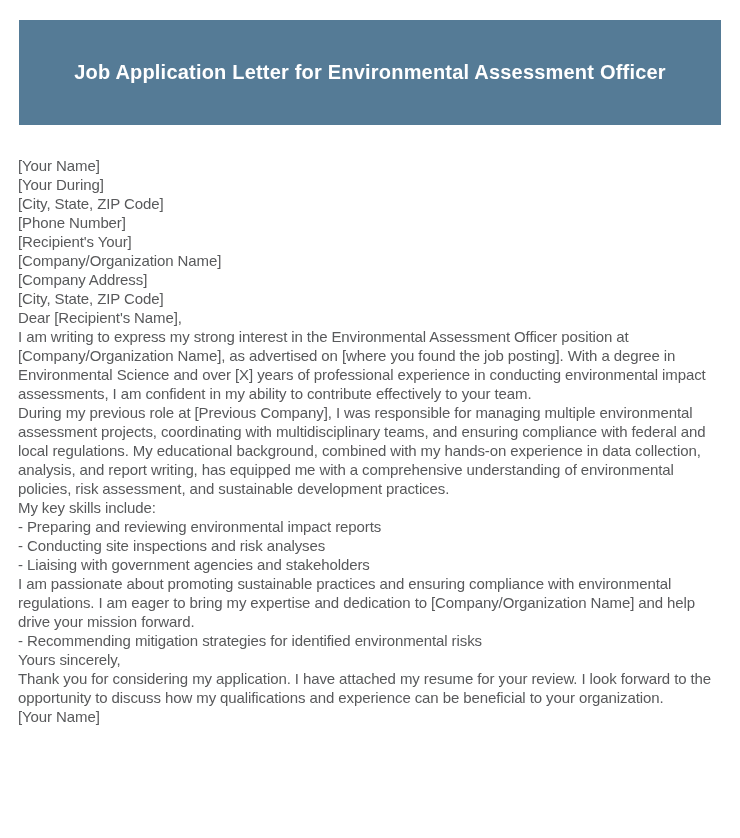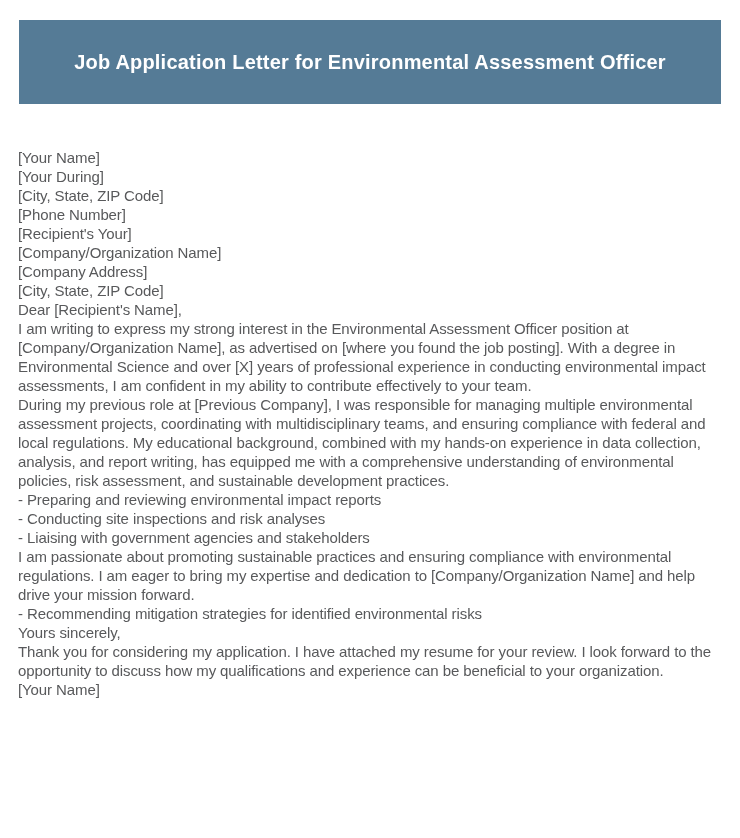--- a/index.html
+++ b/index.html
@@ -8,38 +8,38 @@
     background: #ffffff;
   }
   body {
     width: 740px;
     height: 838px;
     overflow: hidden;
     font-family: "Liberation Sans", sans-serif;
   }
   .banner {
     margin: 20px 19px 0 19px;
-    height: 84px;
+    height: 105px;
     background: var(--banner-bg, #557B96);
     display: flex;
     align-items: center;
     justify-content: center;
   }
   .banner h1 {
     margin: 0;
     padding: 0 20px;
     color: var(--banner-text, #ffffff);
     font-size: 20px;
     font-weight: 700;
     letter-spacing: 0.2px;
     text-align: center;
     white-space: nowrap;
   }
   .letter {
-    margin: 44px 18px 0 18px;
+    margin: 31px 18px 0 18px;
     color: var(--body-text, #58595B);
     font-size: 15px;
     line-height: 19px;
     letter-spacing: -0.1px;
   }
   .line {
     margin: 0;
     padding: 0;
   }
 </style>
@@ -55,20 +55,21 @@
   <p class="line">[Your During]</p>
   <p class="line">[City, State, ZIP Code]</p>
   <p class="line">[Phone Number]</p>
   <p class="line">[Recipient's Your]</p>
   <p class="line">[Company/Organization Name]</p>
   <p class="line">[Company Address]</p>
   <p class="line">[City, State, ZIP Code]</p>
   <p class="line">Dear [Recipient's Name],</p>
   <p class="line">I am writing to express my strong interest in the Environmental Assessment Officer position at [Company/Organization Name], as advertised on [where you found the job posting]. With a degree in Environmental Science and over [X] years of professional experience in conducting environmental impact assessments, I am confident in my ability to contribute effectively to your team.</p>
   <p class="line">During my previous role at [Previous Company], I was responsible for managing multiple environmental assessment projects, coordinating with multidisciplinary teams, and ensuring compliance with federal and local regulations. My educational background, combined with my hands-on experience in data collection, analysis, and report writing, has equipped me with a comprehensive understanding of environmental policies, risk assessment, and sustainable development practices.</p>
+  <p class="line">My key skills include:</p>
   <p class="line">- Preparing and reviewing environmental impact reports</p>
   <p class="line">- Conducting site inspections and risk analyses</p>
   <p class="line">- Liaising with government agencies and stakeholders</p>
   <p class="line">I am passionate about promoting sustainable practices and ensuring compliance with environmental regulations. I am eager to bring my expertise and dedication to [Company/Organization Name] and help drive your mission forward.</p>
   <p class="line">- Recommending mitigation strategies for identified environmental risks</p>
   <p class="line">Yours sincerely,</p>
   <p class="line">Thank you for considering my application. I have attached my resume for your review. I look forward to the opportunity to discuss how my qualifications and experience can be beneficial to your organization.</p>
   <p class="line">[Your Name]</p>
 </div>
 

